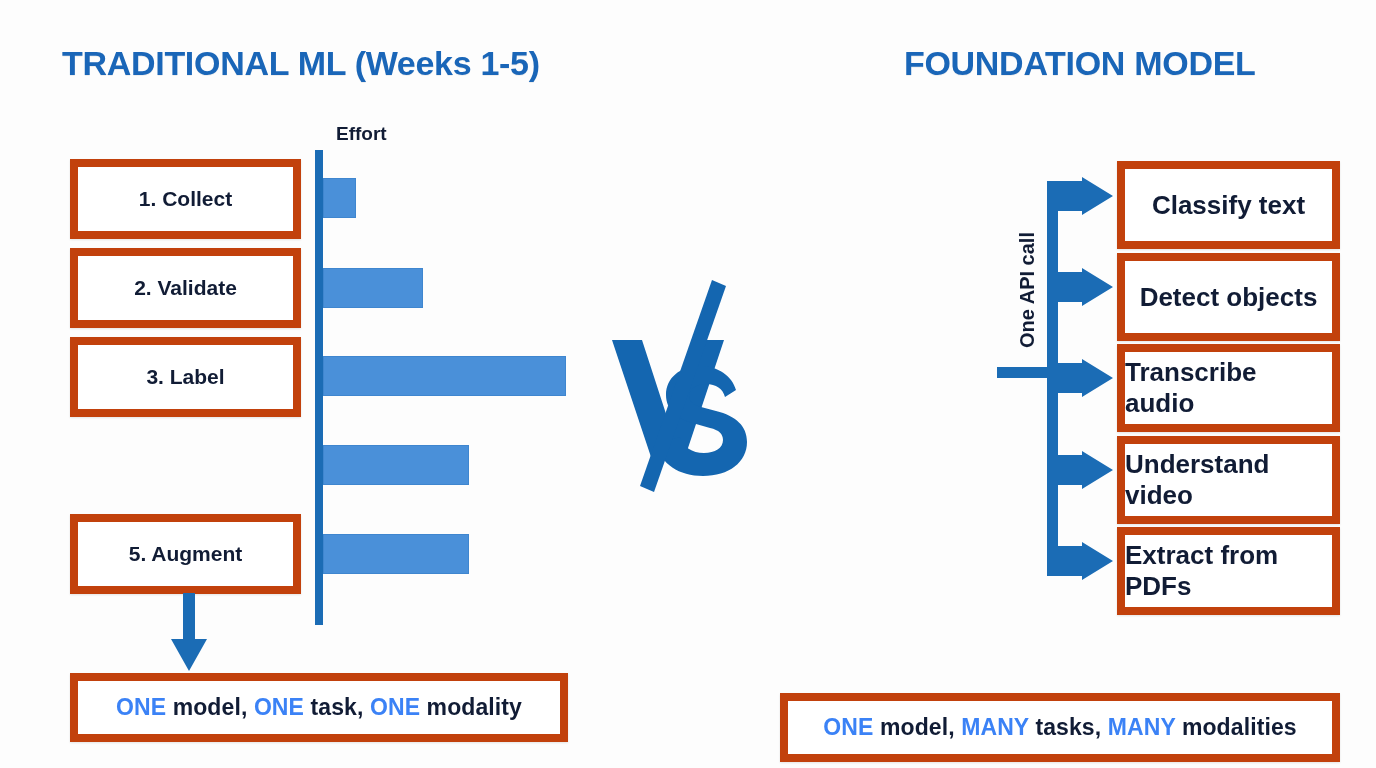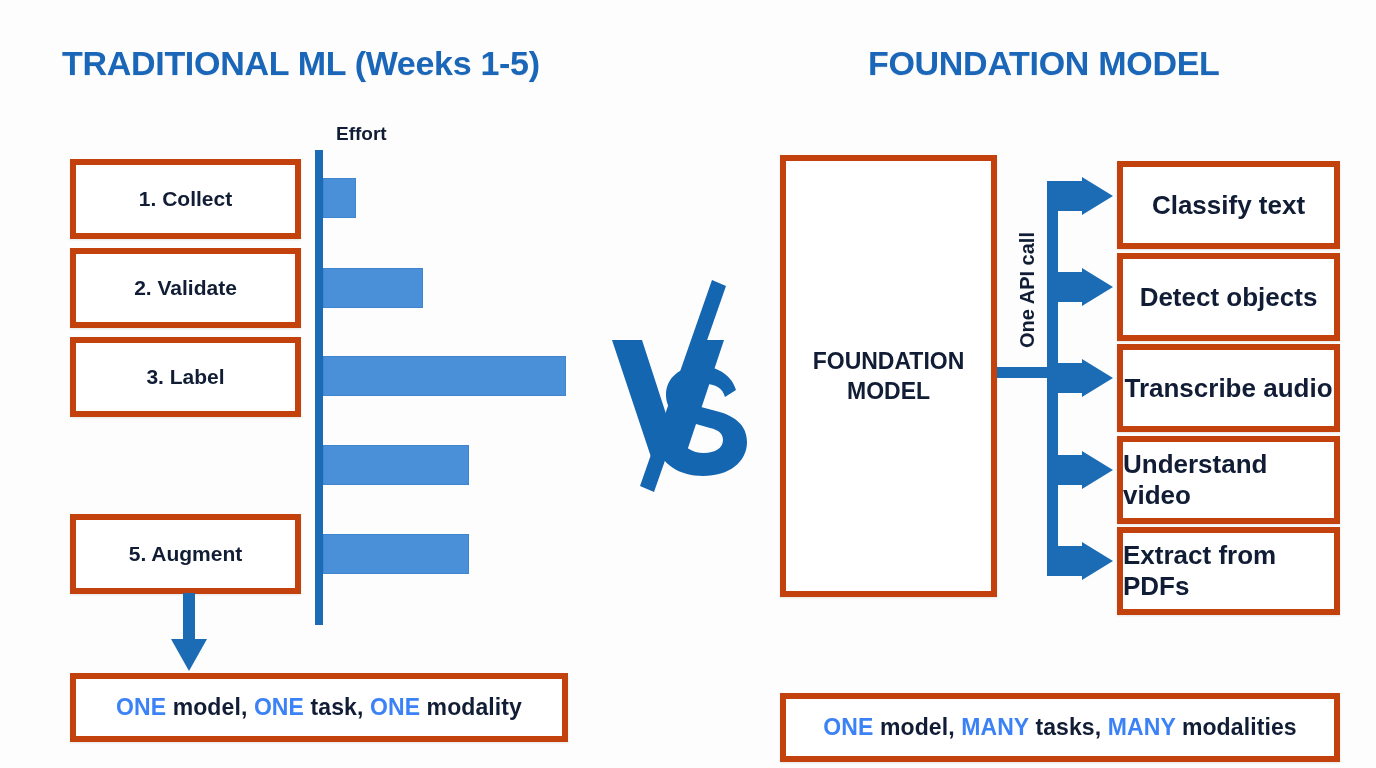--- a/index.html
+++ b/index.html
@@ -15,28 +15,28 @@
   .col-title{
     position:absolute;
     font-weight:bold;
     font-size:34px;
     letter-spacing:-0.3px;
     color:#1a66b8;
     white-space:nowrap;
     text-shadow:0 1px 0 rgba(0,0,0,0.06);
   }
   #title-left{left:62px;top:44px;}
-  #title-right{left:868px;top:44px;}
+  #title-right{left:904px;top:44px;}
 
   
   .obox{
     position:absolute;
     box-sizing:border-box;
     background:#ffffff;
-    border:6px solid #c2410c;
+    border:8px solid #c2410c;
     display:flex;
     align-items:center;
     justify-content:center;
     color:#111c35;
     font-weight:bold;
     box-shadow:0 1px 2px rgba(0,0,0,0.10);
   }
 
   
   .stage-box{
@@ -143,26 +143,20 @@
     <g fill="#1466b0">
 
       <path d="M4,60 L34,60 L60,140 L86,60 L116,60 L76,180 L44,180 Z"></path>
 
       <path d="M128,110 c-4,-14 -18,-24 -36,-24 c-20,0 -34,12 -34,29 c0,15 11,24 30,29 l14,4 c9,2 13,6 13,12 c0,8 -8,13 -19,13 c-12,0 -21,-6 -24,-16 l-24,7 c5,20 23,32 47,32 c26,0 44,-14 44,-34 c0,-16 -11,-26 -31,-31 l-15,-4 c-8,-2 -12,-6 -12,-11 c0,-7 7,-12 17,-12 c10,0 17,5 19,13 Z"></path>
 
       <path d="M104,0 L118,6 L46,212 L32,206 Z"></path>
     </g>
   </svg>
 
-  <div class="obox" id="fm-box">
-    <div>
-      <div>FOUNDATION</div>
-      <div>MODEL</div>
-    </div>
-  </div>
 
   <div id="stem"></div>
   <div id="trunk"></div>
   <div id="api-label">One API call</div>
 
   <svg id="arrows" viewBox="0 0 1376 768">
     <g fill="#1b6cb5">
 
       <path d="M1047,181 L1082,181 L1082,177 L1113,196 L1082,215 L1082,211 L1047,211 Z"></path>
 

